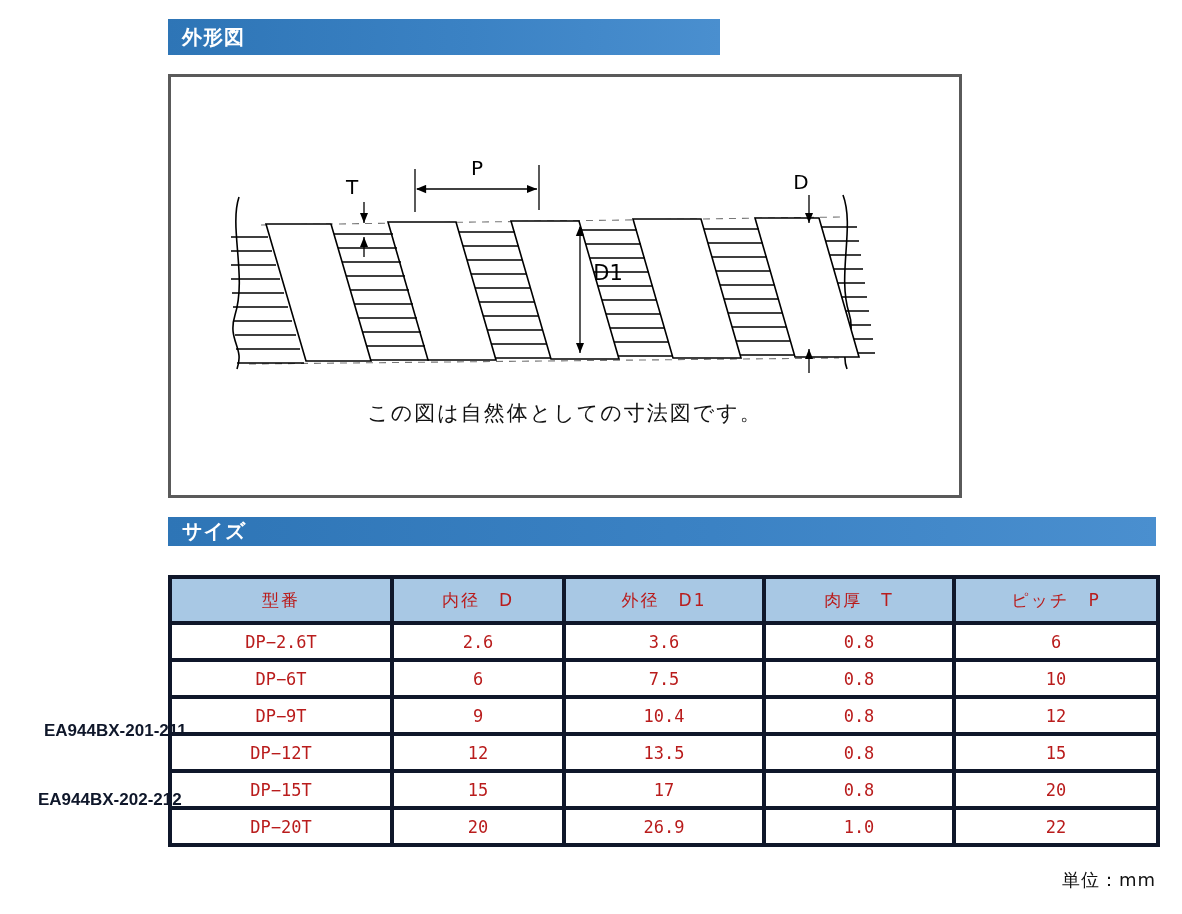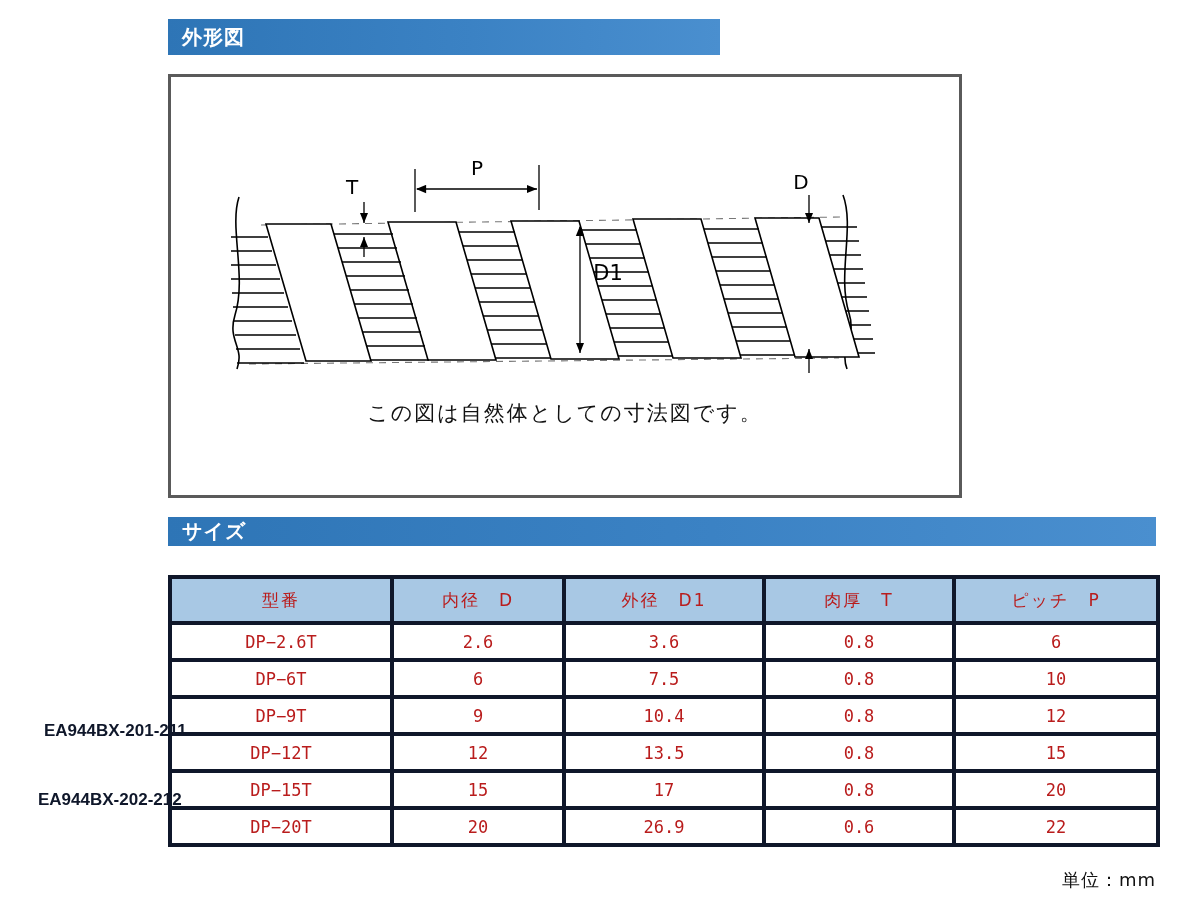--- a/index.html
+++ b/index.html
@@ -258,21 +258,21 @@
       <td>DP−15T</td>
       <td>15</td>
       <td>17</td>
       <td>0.8</td>
       <td>20</td>
     </tr>
     <tr>
       <td>DP−20T</td>
       <td>20</td>
       <td>26.9</td>
-      <td>0.6</td>
+      <td>1.0</td>
       <td>22</td>
     </tr>
   </tbody>
 </table>
 
 <div class="callout" id="callout-1">
   <span>EA944BX-201</span><span>-211</span>
 </div>
 <div class="callout" id="callout-2">
   <span>EA944BX-202</span><span>-212</span>

